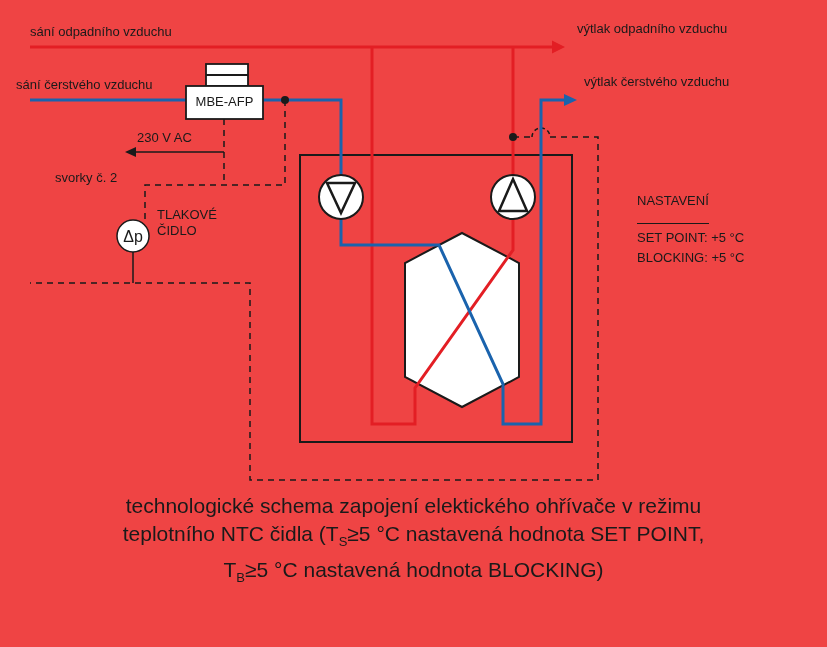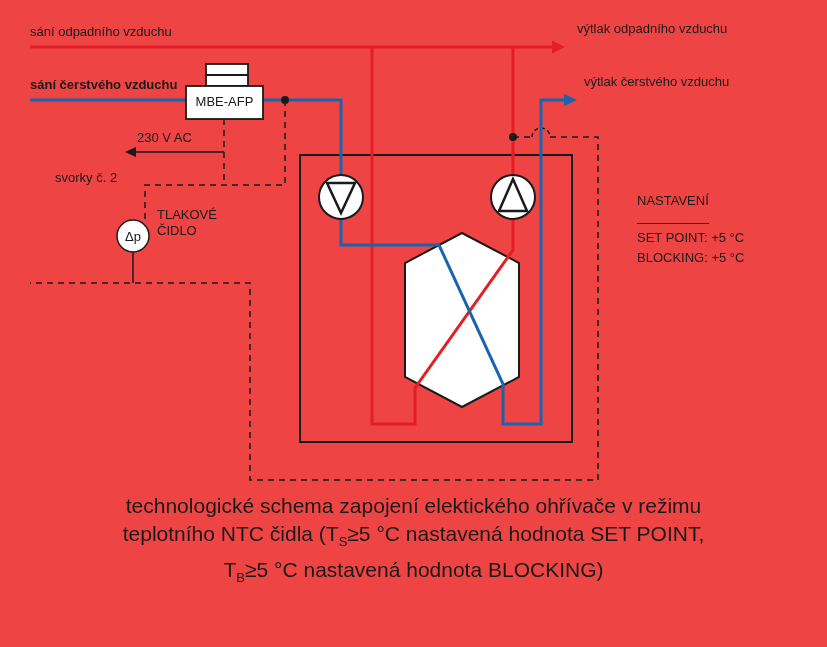--- a/index.html
+++ b/index.html
@@ -20,21 +20,21 @@
     display:inline-block; border-bottom:1.5px solid #1a1a1a; padding-bottom:14px;
     font-size:13px;
   }
   .caption {
     position:absolute; left:0; top:492; width:827px; text-align:center;
   }
   .caption-line {
     font-size:21px; line-height:28px; color:#1a1a1a; white-space:nowrap;
   }
   .caption-line sub { font-size:0.62em; }
-  .dp-label { font-size:13px; }
+  .dp-label { font-size:16px; }
 </style>
 </head>
 <body>
 
 <div id="stage">
 
   <svg id="diagram-svg" width="827" height="647" viewBox="0 0 827 647">
 
     <g fill="none" stroke-width="1.5" stroke-dasharray="6 5" stroke="#1a1a1a">
       <path d="M513 137 H532 M550 137 H598 V480 H250 V283 H30"></path>
@@ -82,21 +82,21 @@
     </g>
 
     <g stroke="none" fill="#1a1a1a">
       <circle cx="285" cy="100" r="4"></circle>
       <circle cx="513" cy="137" r="4"></circle>
     </g>
   </svg>
 
   <div class="label" style="left:30px; top:24px;">sání odpadního vzduchu</div>
 
-  <div class="label" style="left:30px; top:77px;font-weight:bold;">sání čerstvého vzduchu</div>
+  <div class="label" style="left:16px; top:77px;">sání čerstvého vzduchu</div>
 
   <div class="label" style="left:577px; top:21px;text-align:center;">výtlak odpadního vzduchu</div>
 
   <div class="label" style="left:584px; top:74px;">výtlak čerstvého vzduchu</div>
 
   <div class="label center" style="left:186px; top:94px; width:77px;">MBE-AFP</div>
 
   <div class="label" style="left:137px; top:130px;">230 V AC</div>
 
   <div class="label" style="left:55px; top:170px;">svorky č. 2</div>

